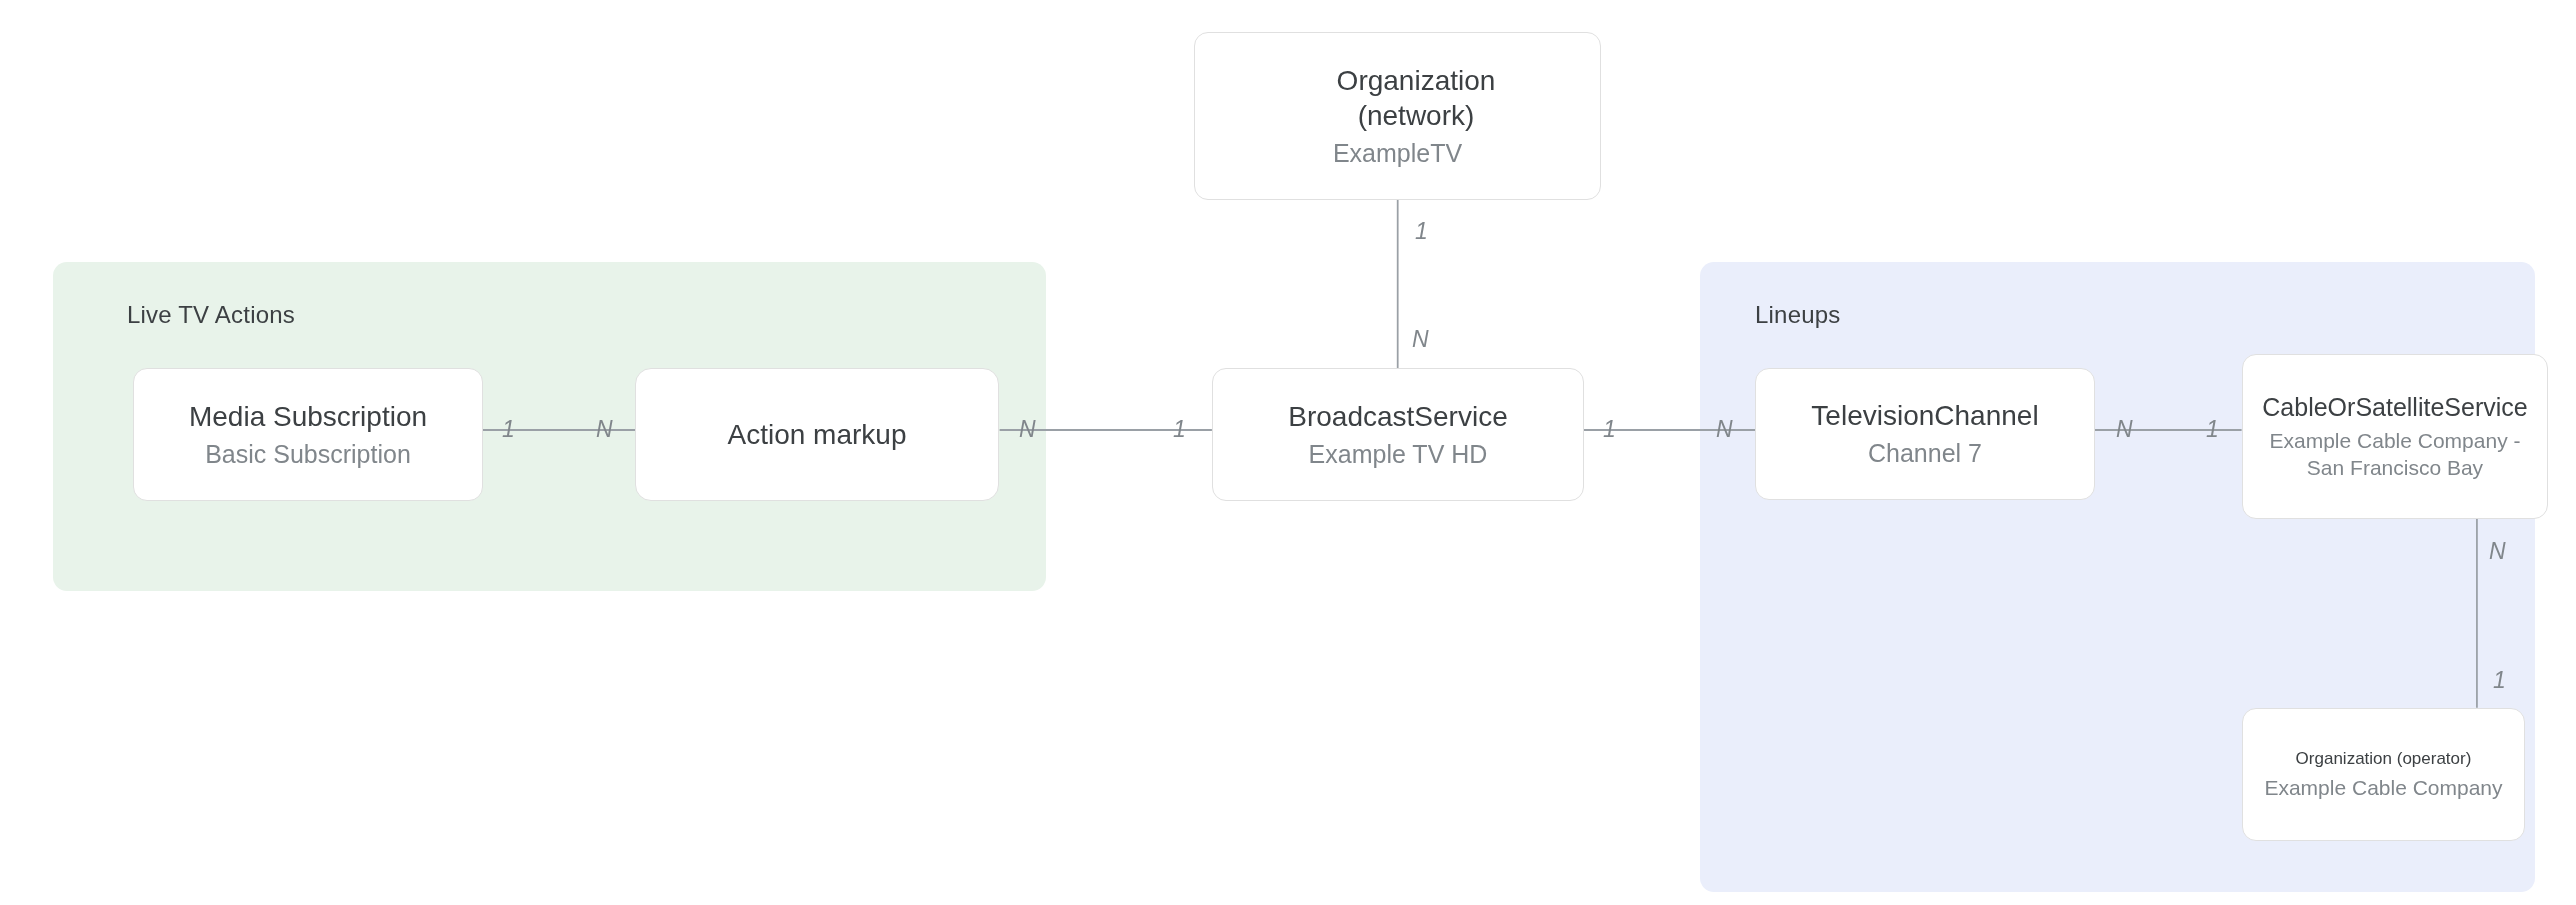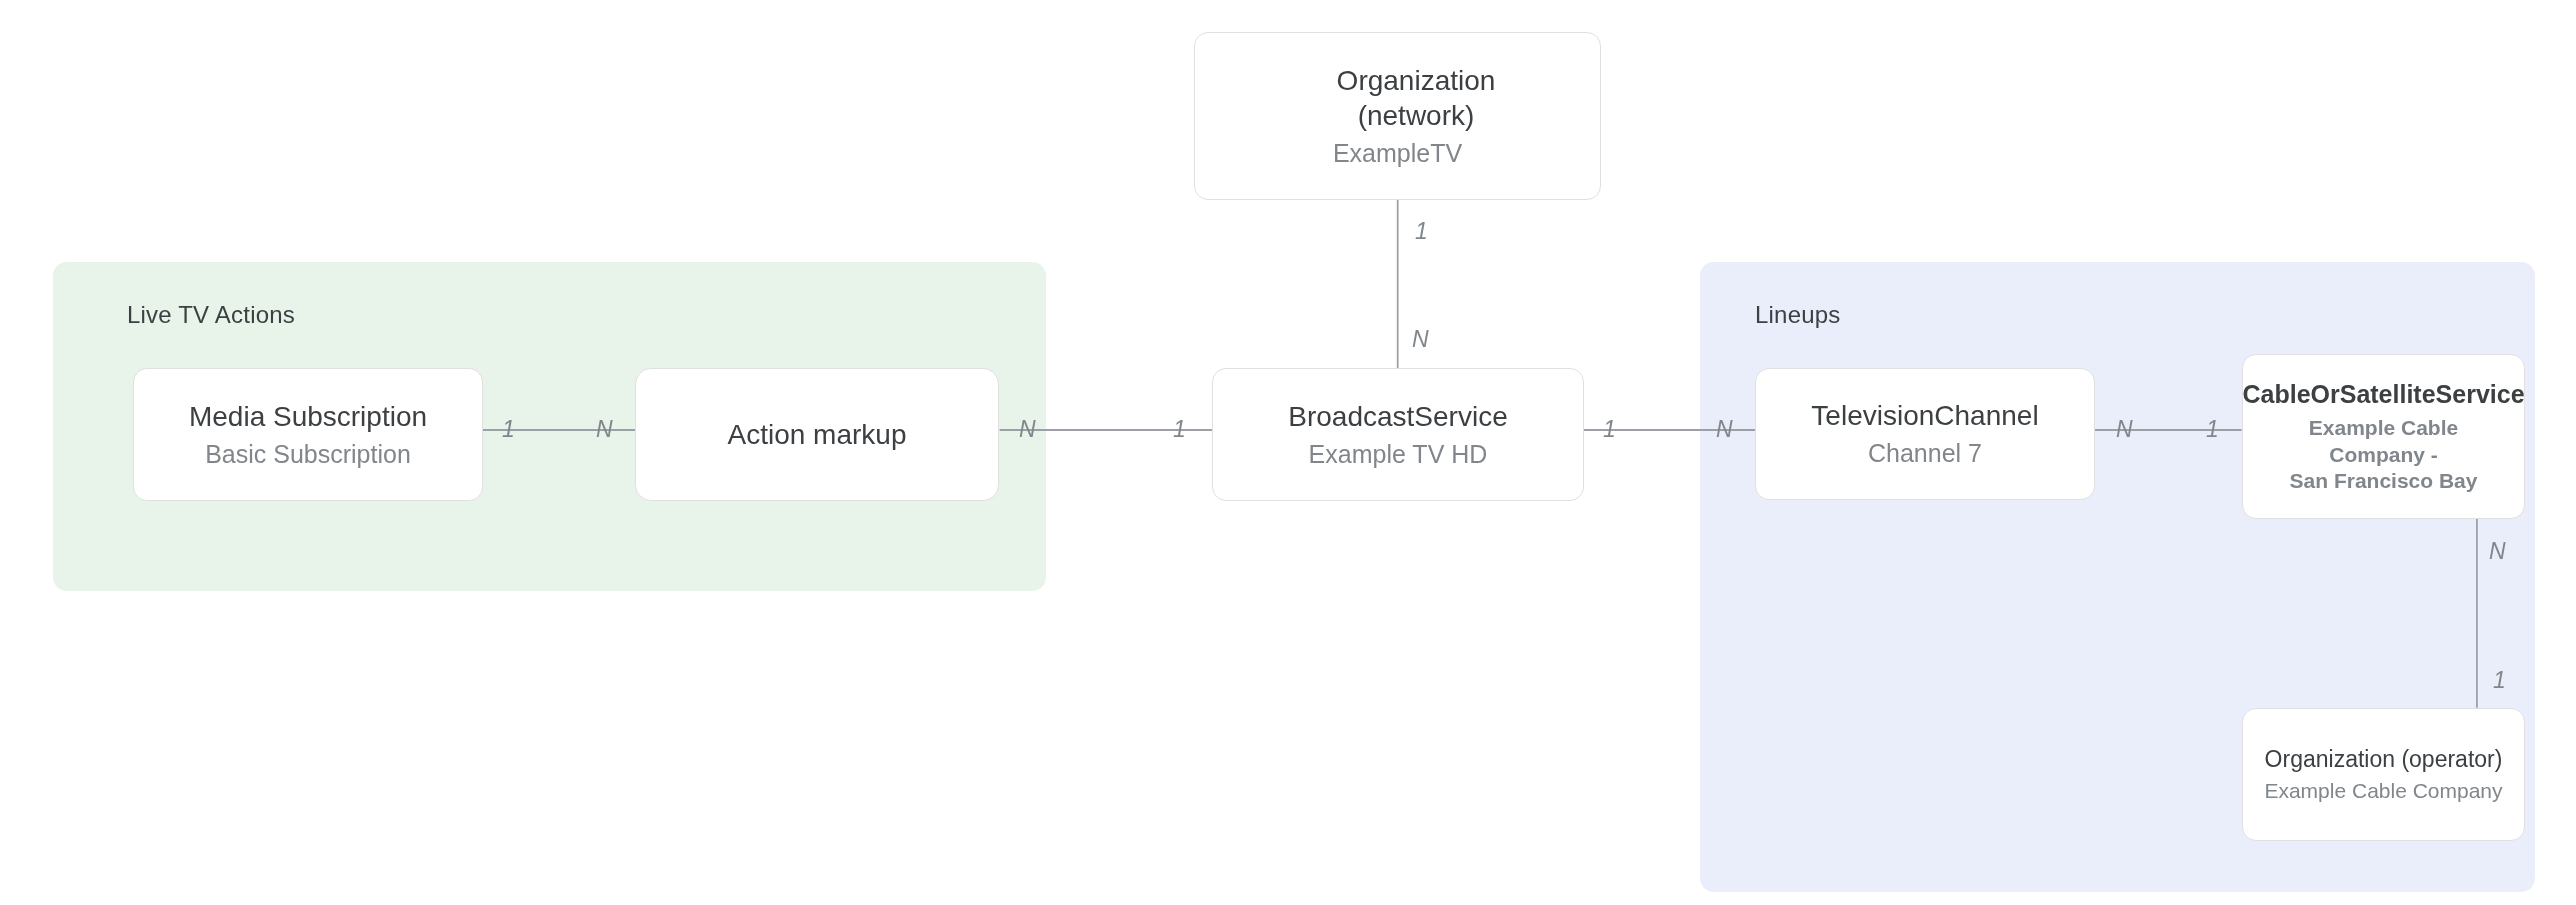--- a/index.html
+++ b/index.html
@@ -124,28 +124,28 @@
   <div class="node" style="left:1212px; top:368px; width:372px; height:133px;">
     <div class="title">BroadcastService</div>
     <div class="subtitle">Example TV HD</div>
   </div>
 
   <div class="node" style="left:1755px; top:368px; width:340px; height:132px;">
     <div class="title">TelevisionChannel</div>
     <div class="subtitle">Channel 7</div>
   </div>
 
-  <div class="node" style="left:2242px; top:354px; width:283px; height:165px;font-weight:bold;">
+  <div class="node" style="left:2242px; top:354px; width:306px; height:165px;">
     <div class="title" style="font-size:25px;">CableOrSatelliteService</div>
     <div class="subtitle" style="font-size:21px; white-space:pre-line;">Example Cable Company -
 San Francisco Bay</div>
   </div>
 
   <div class="node" style="left:2242px; top:708px; width:283px; height:133px;">
-    <div class="title" style="font-size:23px;">Organization (operator)</div>
+    <div class="title" style="font-size:17px;">Organization (operator)</div>
     <div class="subtitle" style="font-size:21px;">Example Cable Company</div>
   </div>
 
   <div class="card-label" style="left:1415px; top:218px;">1</div>
   <div class="card-label" style="left:1412px; top:326px;">N</div>
 
   <div class="card-label" style="left:502px; top:416px;">1</div>
   <div class="card-label" style="left:596px; top:416px;">N</div>
 
   <div class="card-label" style="left:1019px; top:416px;">N</div>

